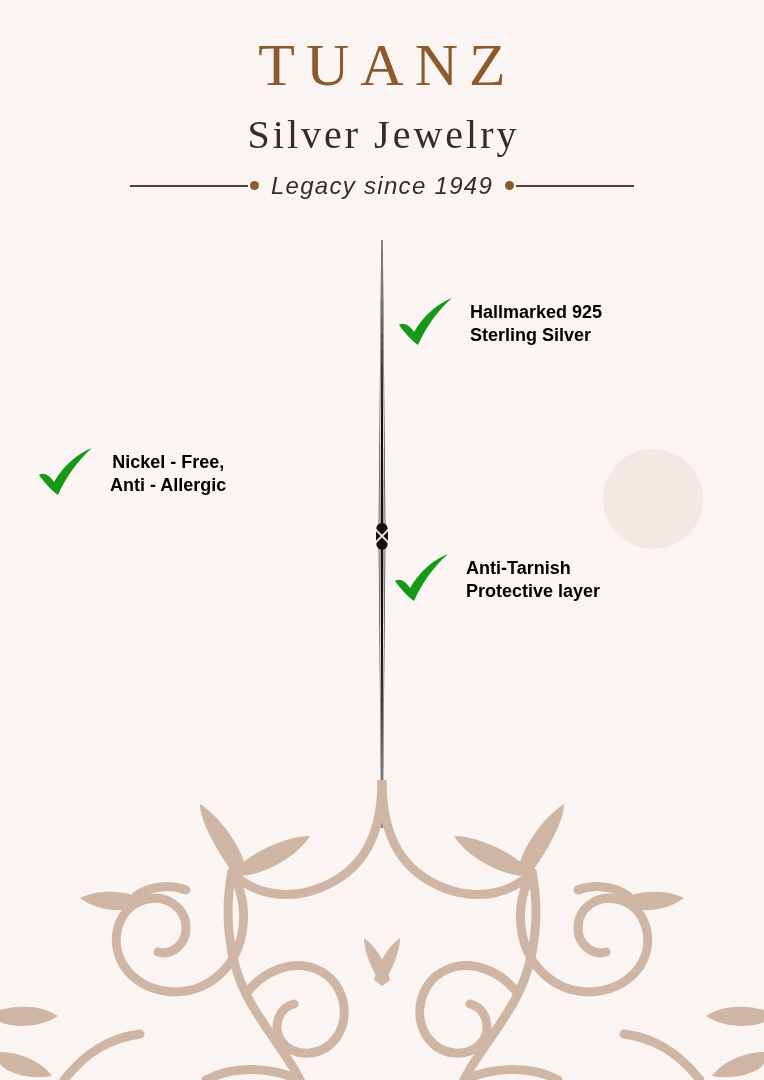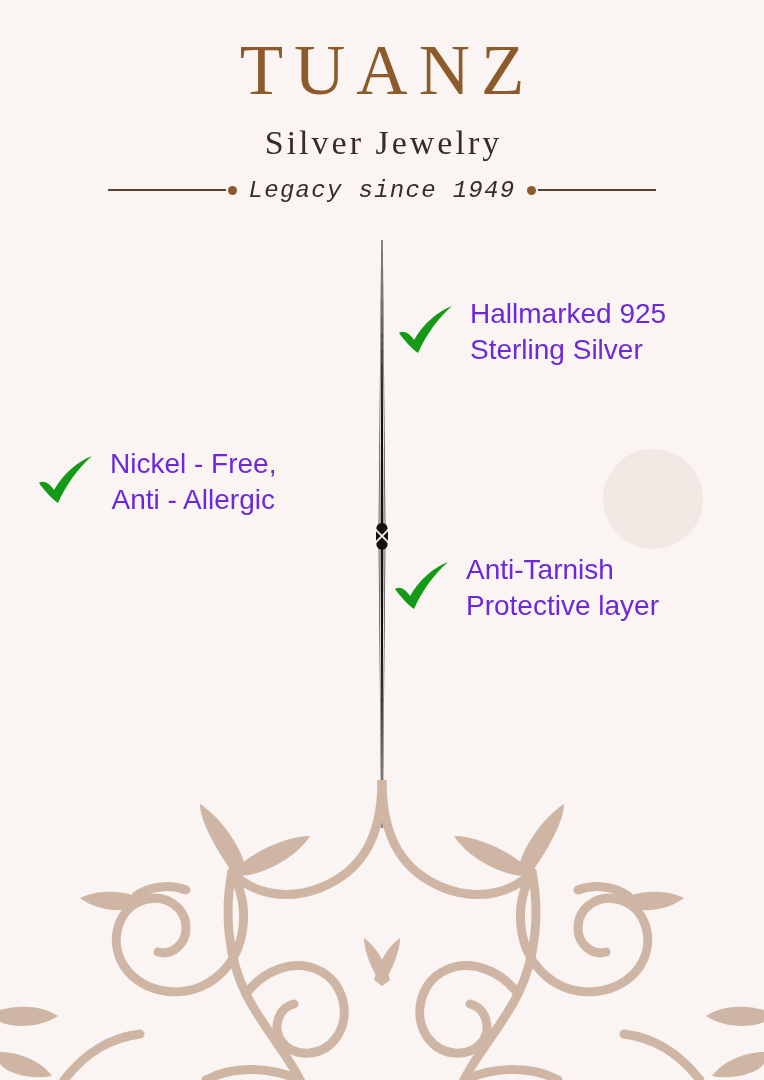--- a/index.html
+++ b/index.html
@@ -30,31 +30,31 @@
   
   .brand {
     position: absolute;
     left: 0;
     top: 36px;
     width: 764px;
     text-align: center;
   }
   .brand-name {
     font-family: "Liberation Serif", serif;
-    font-size: 71px;
+    font-size: 60px;
     line-height: 0.98;
     color: #8d5a2b;
     letter-spacing: 11px;
     text-indent: 11px;
     font-weight: 400;
     margin: 0;
   }
   .brand-sub {
     font-family: "Liberation Serif", serif;
-    font-size: 34px;
+    font-size: 40px;
     line-height: 1.0;
     color: #3a2a26;
     letter-spacing: 3px;
     text-indent: 3px;
     margin: 20px 0 0 0;
     font-weight: 400;
   }
 
   .legacy-row {
     display: flex;
@@ -69,21 +69,21 @@
   }
   .legacy-dot {
     width: 9px;
     height: 9px;
     border-radius: 50%;
     background: #8d5a2b;
     margin: 0 2px;
     flex: none;
   }
   .legacy-text {
-    font-family: Liberation Mono, monospace;
+    font-family: Liberation Sans, sans-serif;
     font-style: italic;
     font-size: 24px;
     color: #3a2a26;
     letter-spacing: 1.3px;
     padding: 0 10px;
     white-space: nowrap;
   }
 
   
   .divider {
@@ -104,24 +104,24 @@
   }
   .feature.right { flex-direction: row; }
   .feature-check {
     flex: none;
     width: 62px;
     height: 56px;
   }
   .feature-check svg { display: block; }
   .feature-text {
     font-family: "Liberation Sans", sans-serif;
-    font-weight: normal;
-    font-size: 28px;
+    font-weight: bold;
+    font-size: 18px;
     line-height: 1.28;
-    color: #6d28d9;
+    color: #000000;
     white-space: pre-line;
   }
   .feature.right .feature-text { text-align: left; }
   .feature.left  .feature-text { text-align: center; }
 
   #feature-0 { left: 396px; top: 296px; }
   #feature-1 { left: 36px;  top: 446px; }
   #feature-2 { left: 392px; top: 552px; }
   #feature-3 { left: 44px;  top: 664px; }
 

